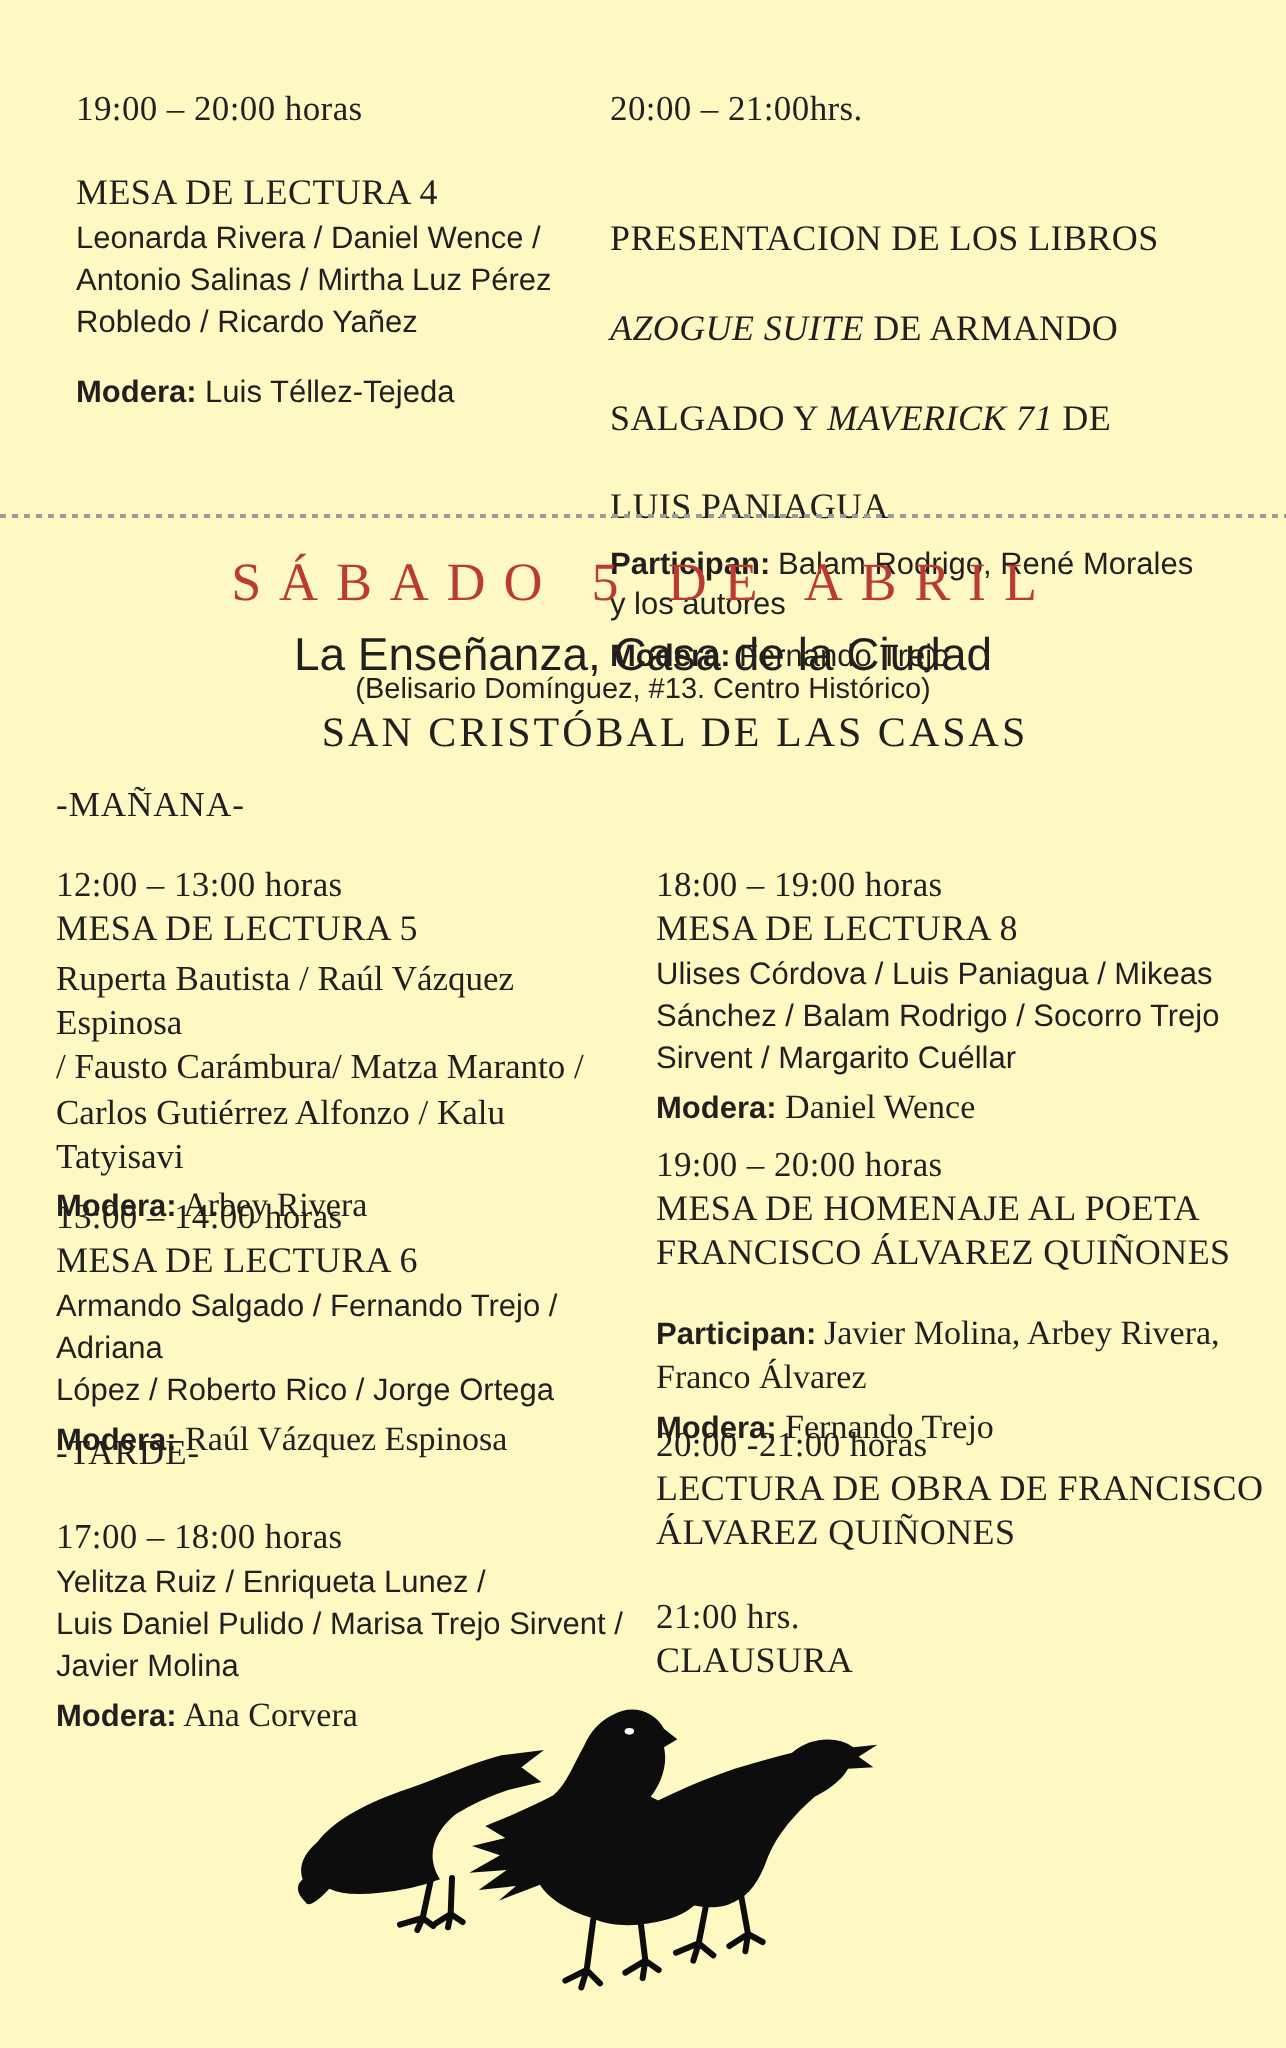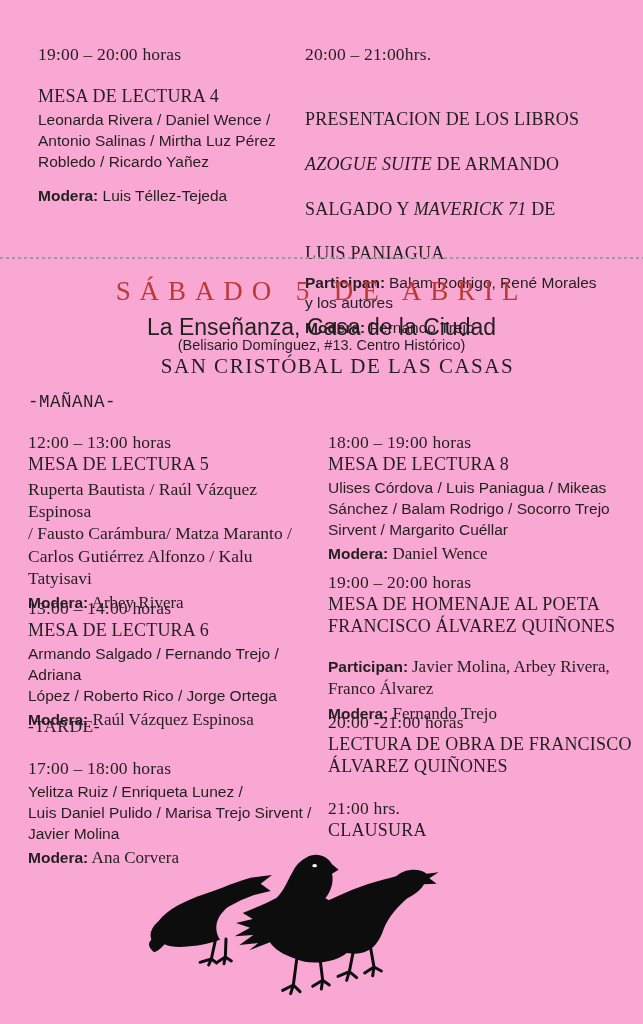--- a/index.html
+++ b/index.html
@@ -1,17 +1,17 @@
 <!DOCTYPE html>
 <html><head>
 <meta charset="utf-8">
 <style>
   html,body{margin:0;padding:0;background:#ffffff;}
   .page{
-    position:relative;width:643px;height:1024px;background:#f9a8d4;
+    position:relative;width:643px;height:1024px;background:#fef9c3;
     font-family:"Liberation Serif",serif;color:#221f1f;overflow:hidden;
   }
   .serif{font-family:"Liberation Serif",serif;}
   .block{position:absolute;}
   .time{font-size:17.5px;letter-spacing:.2px;}
   .mesa-title{font-size:18px;margin-top:1px;letter-spacing:.2px;}
   .names-sans{font-family:"Liberation Sans",sans-serif;font-size:15.5px;line-height:1.34;white-space:pre-line;margin-top:3px;}
   .names-serif{font-size:17.5px;line-height:1.27;white-space:pre-line;margin-top:3px;}
   .title-serif{font-size:18px;line-height:1.24;white-space:pre-line;letter-spacing:.2px;}
   .modera{margin-top:4px;font-size:17px;}
@@ -72,21 +72,21 @@
     </div>
   </div>
 
   <div class="divider"></div>
 
   <div class="date-heading serif">SÁBADO 5 DE ABRIL</div>
   <div class="venue-line venue">La Enseñanza, Casa de la Ciudad</div>
   <div class="venue-line address">(Belisario Domínguez, #13. Centro Histórico)</div>
   <div class="venue-line city serif">SAN CRISTÓBAL DE LAS CASAS</div>
 
-  <div class="block section-label serif" style="left:28px;top:392px;font-family:Liberation Mono, monospace;">-MAÑANA-</div>
+  <div class="block section-label serif" style="left:28px;top:392px;">-MAÑANA-</div>
 
   <div class="block" style="left:28px;top:432px;width:290px;">
     <div class="time serif">12:00 – 13:00 horas</div>
     <div class="mesa-title serif">MESA DE LECTURA 5</div>
     <div class="names-serif">Ruperta Bautista / Raúl Vázquez Espinosa
 / Fausto Carámbura/ Matza Maranto /
 Carlos Gutiérrez Alfonzo / Kalu Tatyisavi</div>
     <div class="modera">
       <span class="lbl">Modera:</span>
       <span class="val-serif">Arbey Rivera</span>

